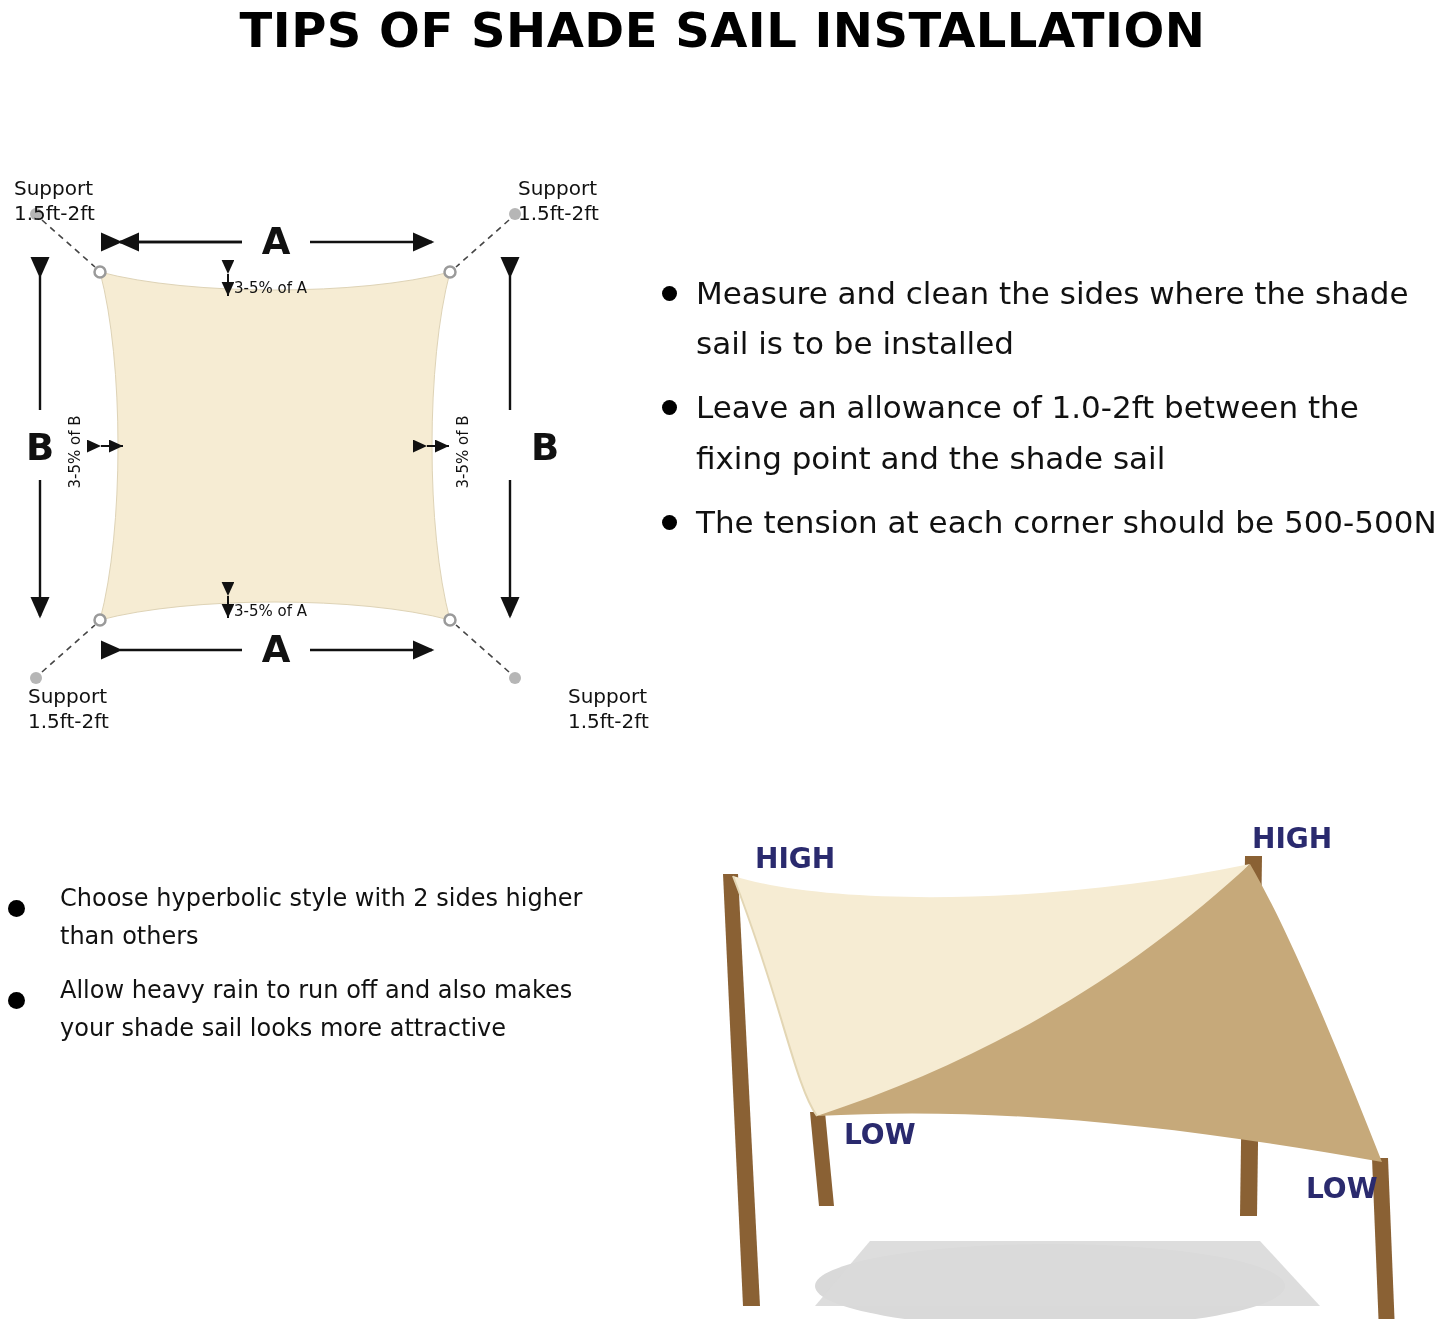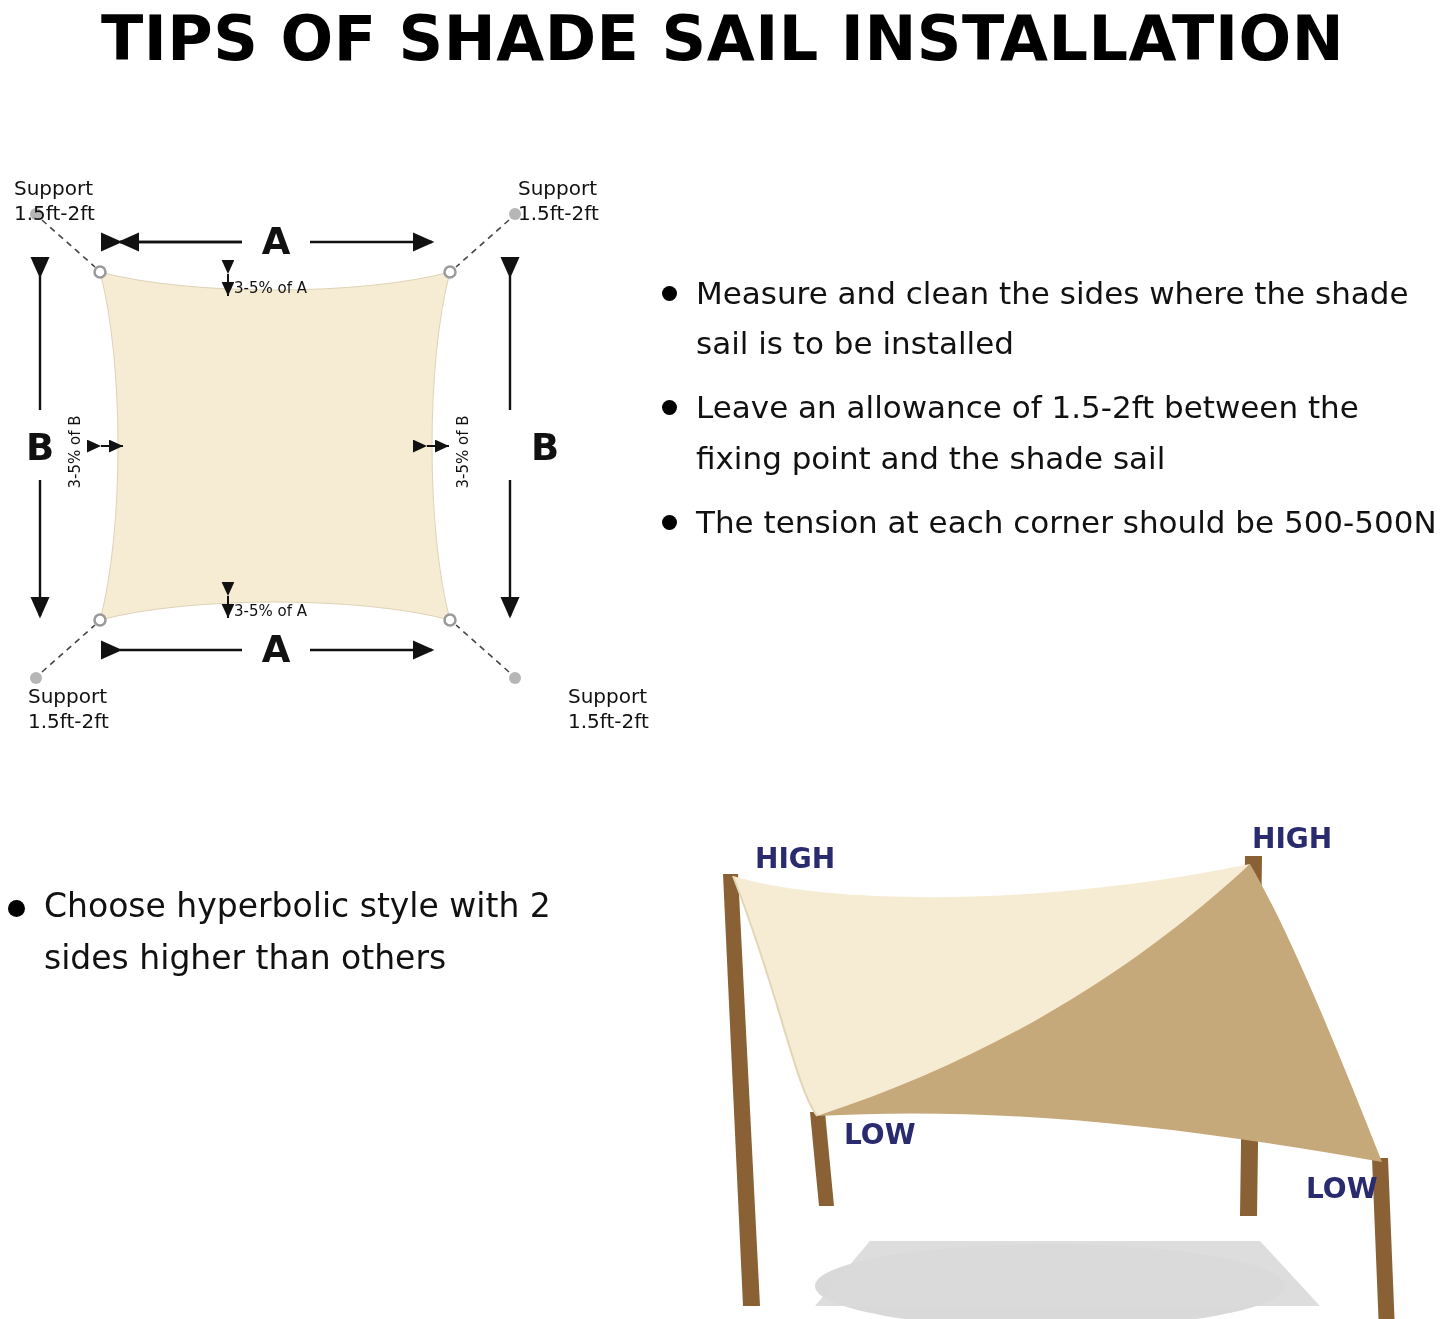--- a/index.html
+++ b/index.html
@@ -12,21 +12,21 @@
   }
   .page { position: relative; width: 1445px; height: 1319px; background:#fff; }
 
   
   .title {
     position: absolute;
     top: 2px; left: 0; width: 1445px;
     text-align: center;
     font-family: "DejaVu Sans", sans-serif;
     font-weight: bold;
-    font-size: 62px;
+    font-size: 48px;
     letter-spacing: 0.5px;
     color: #000;
     white-space: nowrap;
   }
 
   
   .diagram-top { position: absolute; left: 0; top: 150px; width: 660px; height: 580px; }
   .diagram-top svg { display:block; }
 
   
@@ -42,22 +42,22 @@
   ul.blist li {
     position: relative;
     padding-left: 48px;
     margin-bottom: 14px;
     font-family: "DejaVu Sans", sans-serif;
     font-size: 31px;
     line-height: 1.62;
     color: #111;
   }
   ul.blist.bottom li {
-    font-size: 33px;
-    padding-left: 44px;
+    font-size: 24px;
+    padding-left: 60px;
     margin-bottom: 16px;
     line-height: 1.58;
   }
   ul.blist li .dot {
     position: absolute;
     left: 14px; top: 18px;
     width: 15px; height: 15px;
     background: #000;
     border-radius: 50%;
   }
@@ -147,28 +147,29 @@
       <text class="lbl" x="28" y="578" font-size="20" fill="#111">1.5ft-2ft</text>
 
       <text class="lbl" x="568" y="553" font-size="20" fill="#111">Support</text>
       <text class="lbl" x="568" y="578" font-size="20" fill="#111">1.5ft-2ft</text>
     </svg>
   </div>
 
   <div class="bullets-right">
     <ul class="blist">
       <li><span class="dot"></span><span>Measure and clean the sides where the shade sail is to be installed</span></li>
-      <li><span class="dot"></span><span>Leave an allowance of 1.5-2ft between the fixing point and the shade sail</span></li>
+      <li><span class="dot"></span><span>Leave an allowance of 1.0-2ft between the fixing point and the shade sail</span></li>
       <li><span class="dot"></span><span>The tension at each corner should be 500-500N</span></li>
     </ul>
   </div>
 
   <div class="bullets-bottom">
     <ul class="blist bottom">
       <li><span class="dot"></span><span>Choose hyperbolic style with 2 sides higher than others</span></li>
+      <li><span class="dot"></span><span>Allow heavy rain to run off and also makes your shade sail looks more attractive</span></li>
     </ul>
   </div>
 
   <div class="diagram-bottom">
     <svg width="825" height="559" viewBox="0 0 825 559" xmlns="http://www.w3.org/2000/svg">
 
       <ellipse cx="430" cy="500" rx="235" ry="42" fill="#d9d9d9"></ellipse>
       <path d="M195 520 L250 455 L640 455 L700 520 Z" fill="#d9d9d9" opacity="0.9"></path>
 
       <path d="M103 88 L118 88 L140 520 L123 520 Z" fill="#8a6134"></path>

